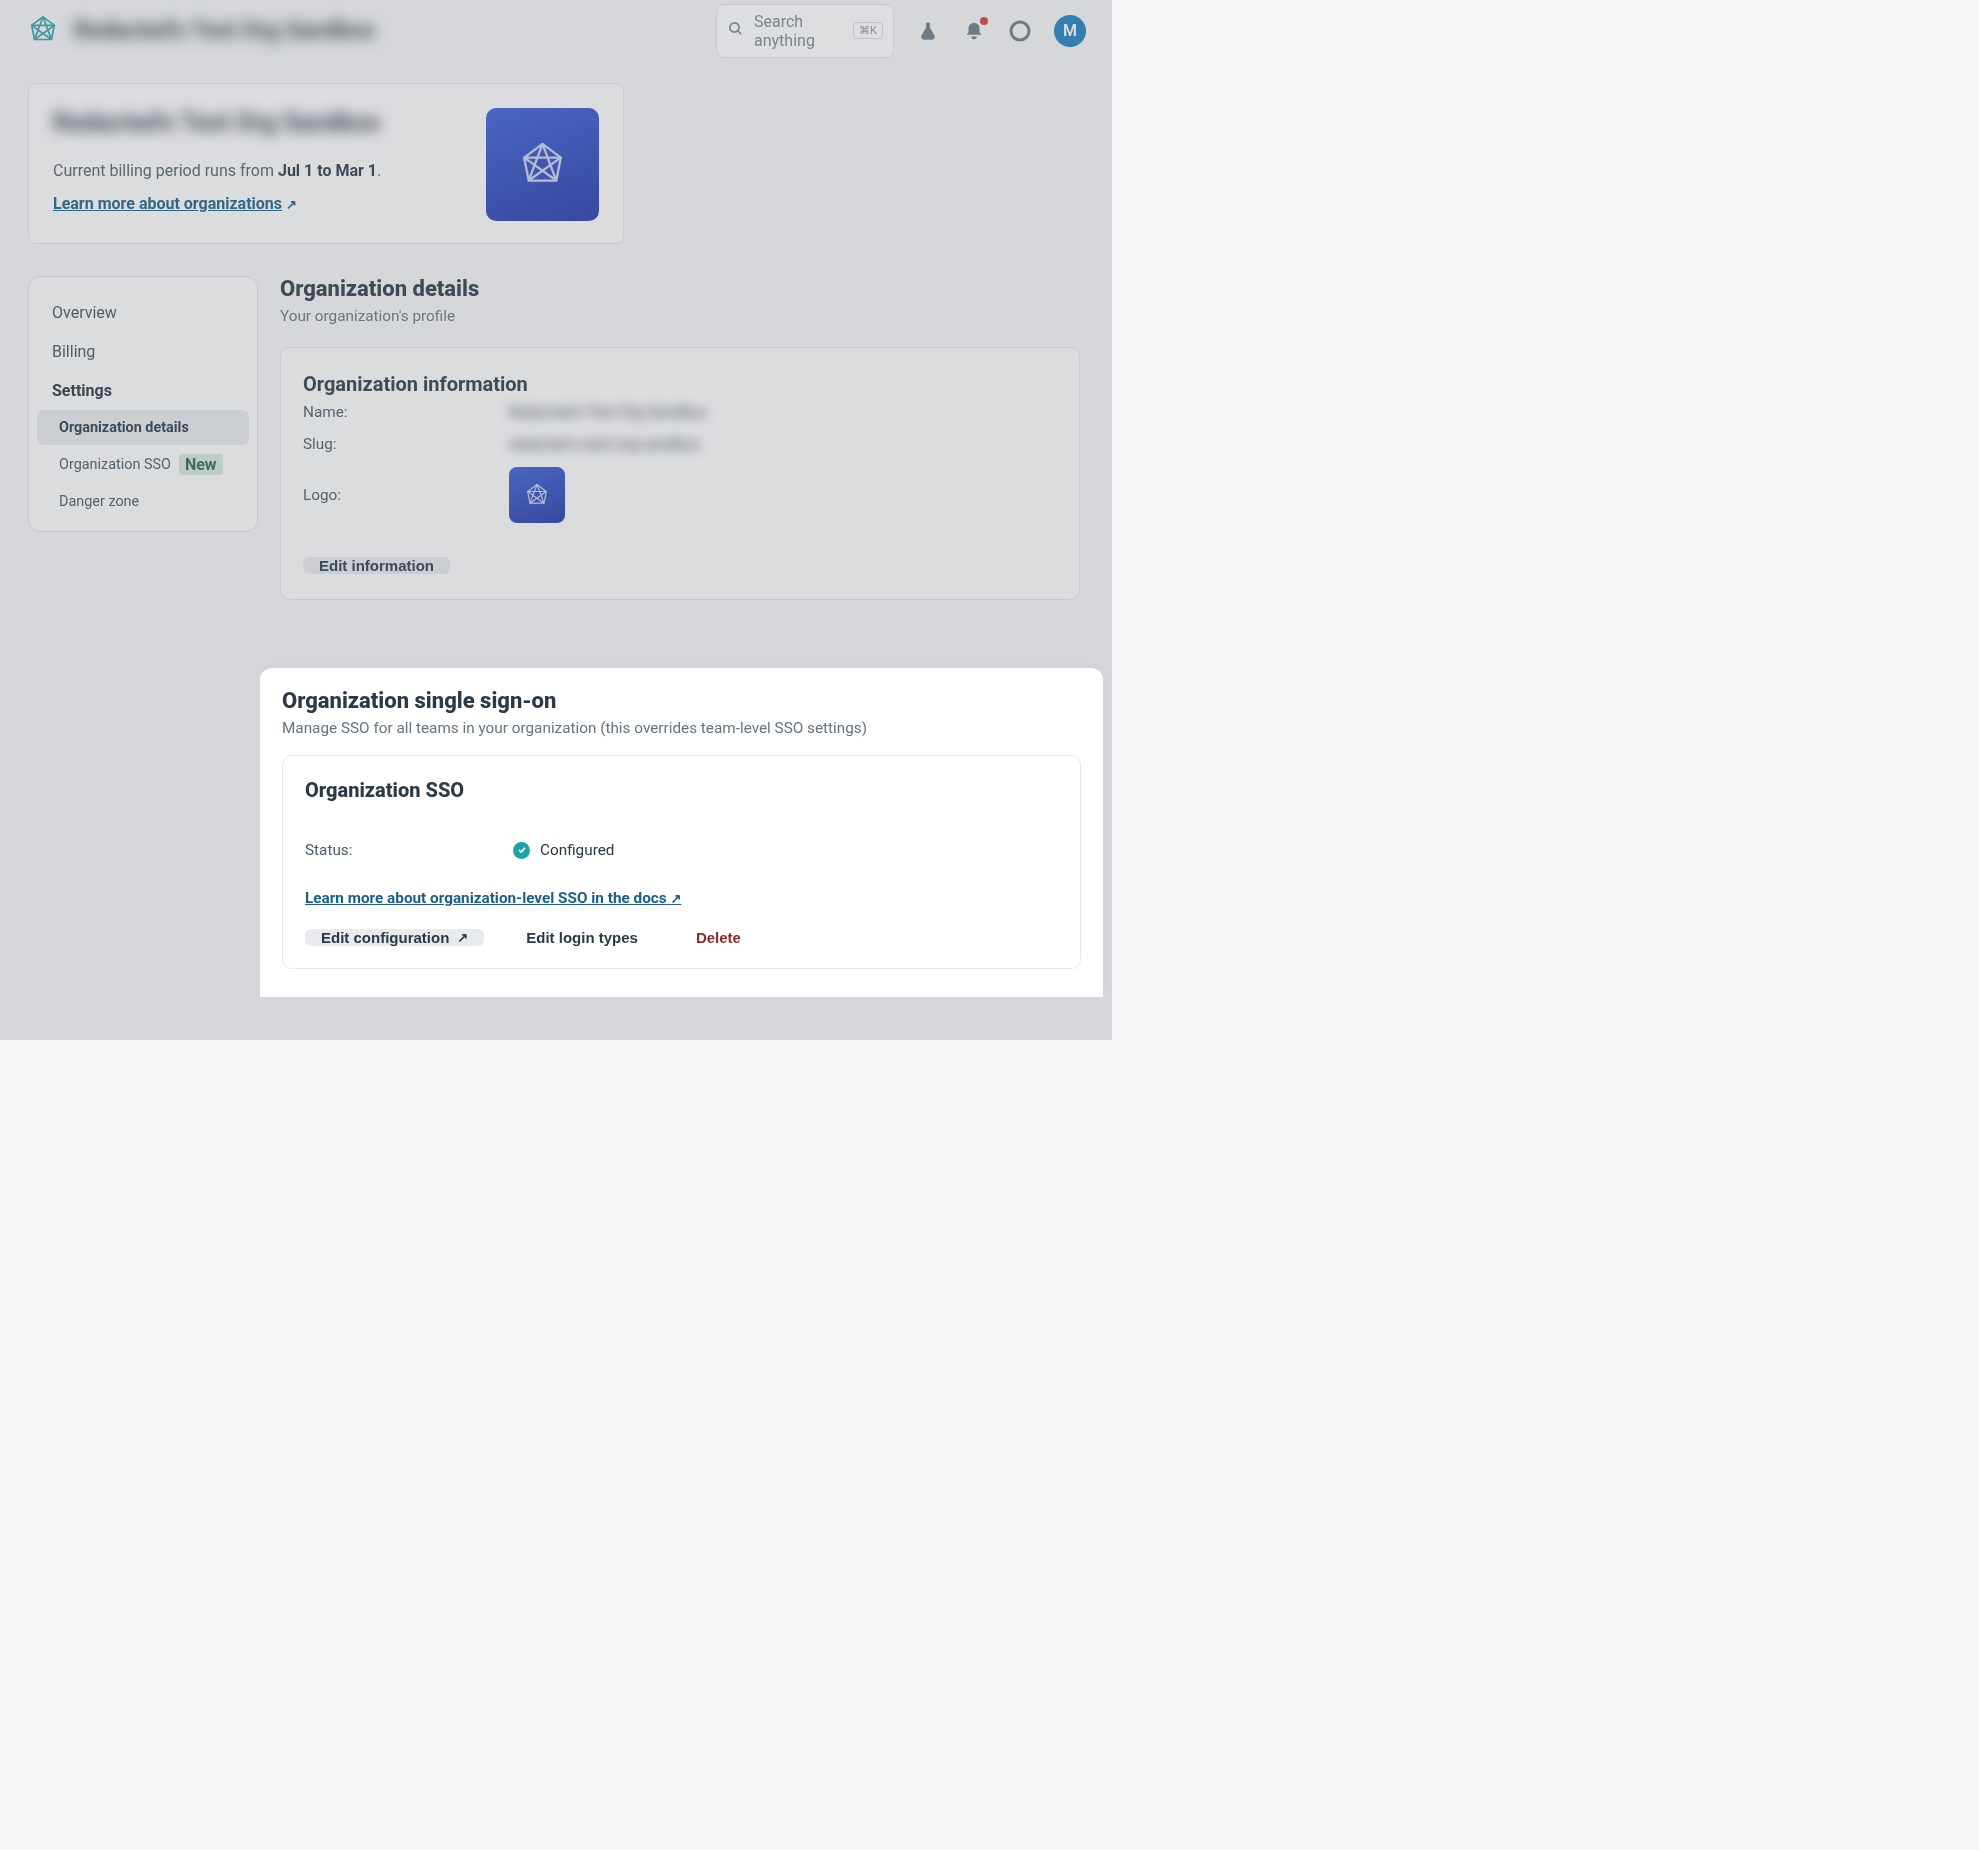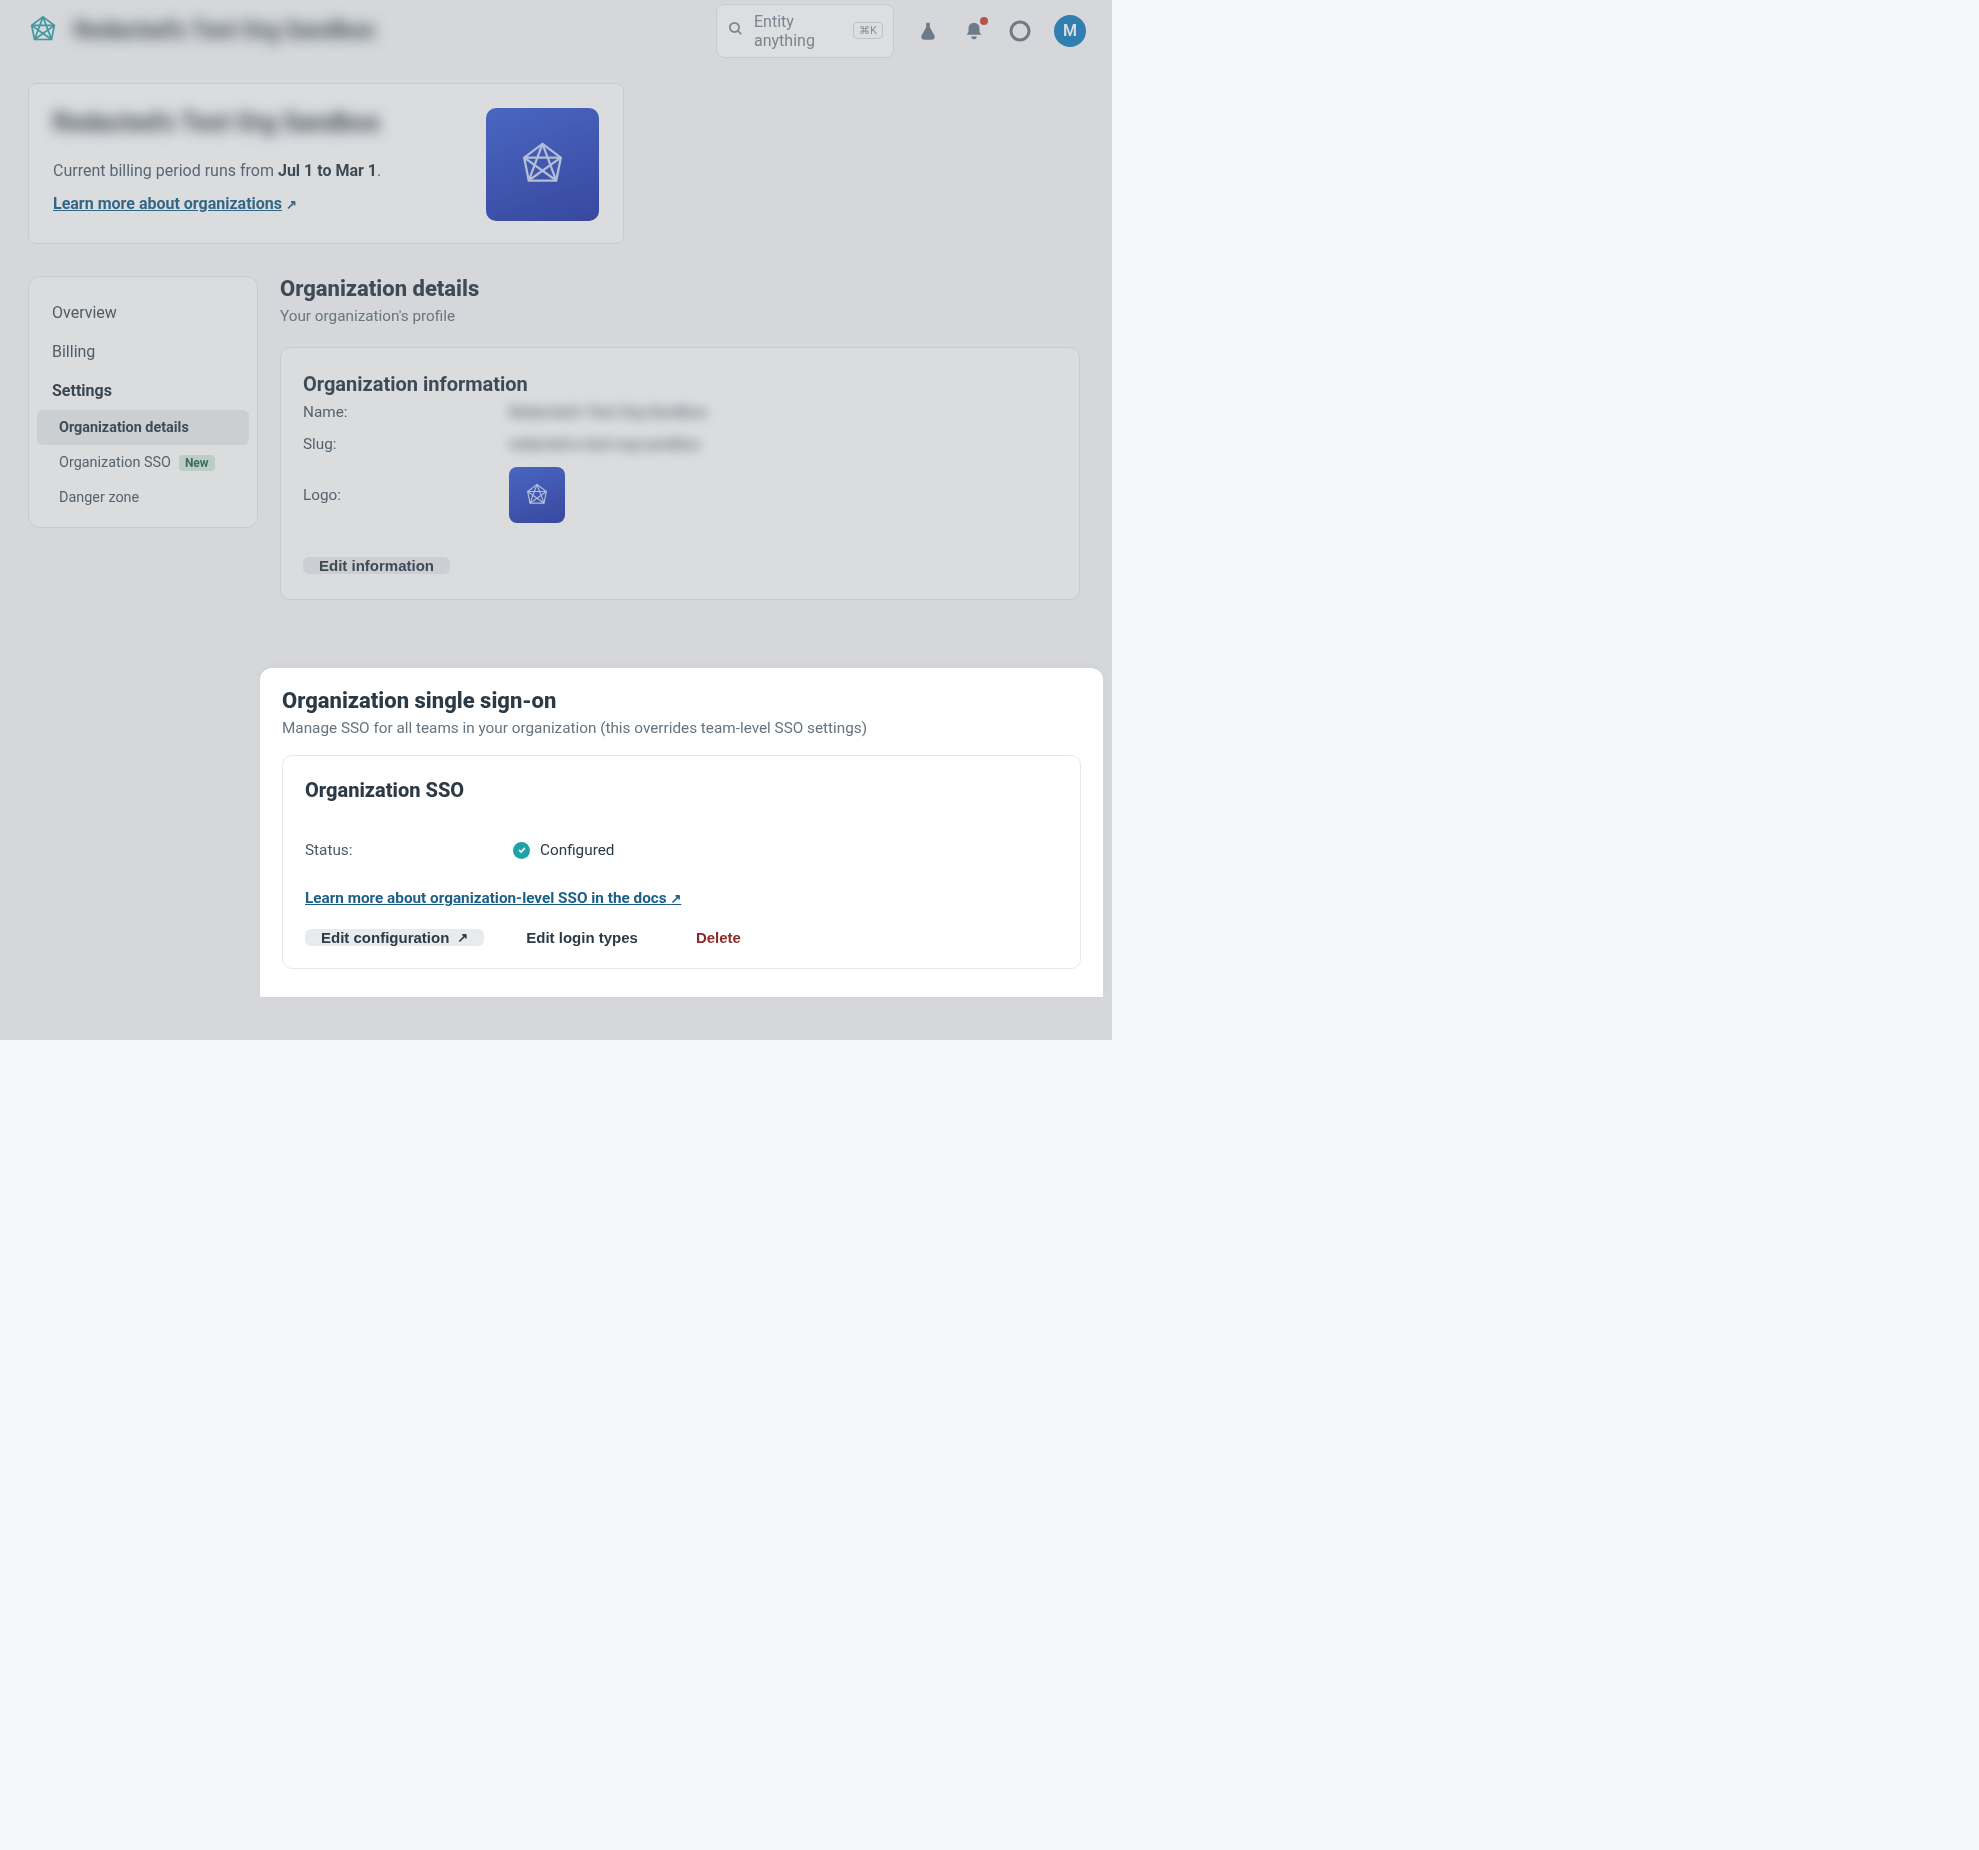--- a/index.html
+++ b/index.html
@@ -84,21 +84,21 @@
   }
   .sidebar-item {
     padding:10px 12px; font-size:16px; color:#41525e; border-left:3px solid transparent; cursor:pointer;
   }
   .sidebar-item.active { font-weight:700; color:#24333e; }
   .sidebar-sub {
     padding:9px 12px 9px 22px; font-size:14.4px; color:#4a5a65; border-radius:6px; cursor:pointer;
     display:flex; align-items:center; gap:8px;
   }
   .sidebar-sub.selected { background:#e7ebed; font-weight:700; color:#2b3a45;}
-  .badge-new { background:#d3e9de; color:#2a6a4d; font-size:12px; font-weight:700; padding:1px 6px; border-radius:4px;}
+  .badge-new { background:#d3e9de; color:#2a6a4d; font-size:16px; font-weight:700; padding:1px 6px; border-radius:4px;}
   
   
   .content { flex:1; padding-right:30px; }
   .section-title { font-size:22px; font-weight:800; color:#2b3a45; }
   .section-sub { font-size:15.3px; color:#66747f; margin-top:6px;}
   
   .card {
     margin-top:22px;
     background:#fcfdfd; border:1px solid #e1e6e9; border-radius:10px; padding:24px 22px;
     width:800px;
@@ -162,21 +162,21 @@
     <div class="org-name-top">Redacted's Test Org Sandbox</div>
   </div>
   <div class="topbar-right">
     <div class="search-box">
       <span>
         <svg width="17" height="17" viewBox="0 0 24 24" fill="none" stroke="#7a8994" stroke-width="2.4">
             <circle cx="10.5" cy="10.5" r="6.5"></circle>
             <path d="M20 20 L15.5 15.5"></path>
           </svg>
       </span>
-      <span>Entity anything</span>
+      <span>Search anything</span>
       <span class="kbd">⌘K</span>
     </div>
     <span class="icon-btn">
       <svg viewBox="0 0 24 24" width="22" height="22" fill="#6b7b87">
           <path d="M10 3h4v5l5 9a3 3 0 0 1-2.6 4.5H7.6A3 3 0 0 1 5 17l5-9V3z"></path>
         </svg>
     </span>
     <span class="icon-btn">
       <svg viewBox="0 0 24 24" width="22" height="22" fill="#6b7b87">
           <path d="M12 3a6 6 0 0 0-6 6v4l-2 3h16l-2-3V9a6 6 0 0 0-6-6zM9 18a3 3 0 0 0 6 0"></path>

